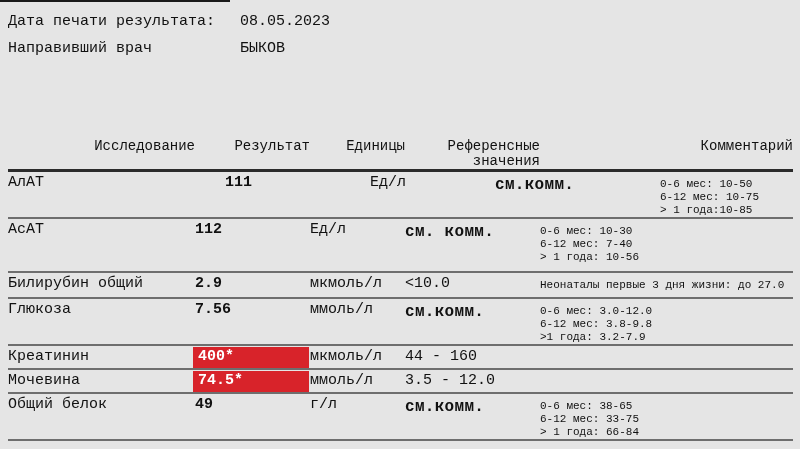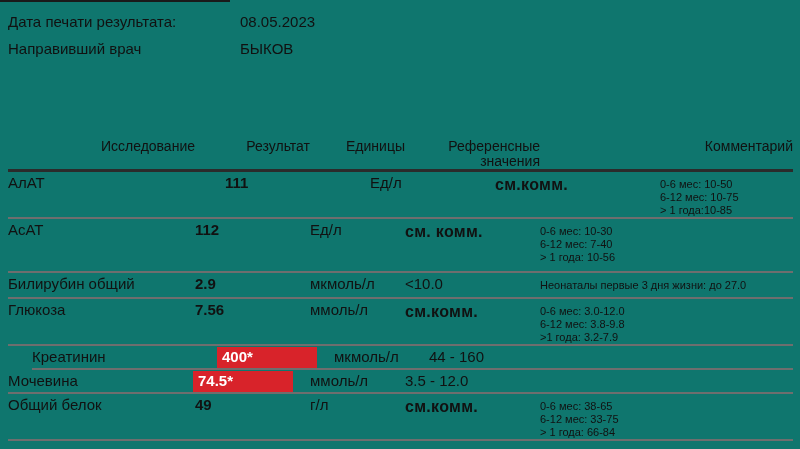--- a/index.html
+++ b/index.html
@@ -1,21 +1,21 @@
 <!DOCTYPE html>
 <html style="--flag-bg: #d8232a; --flag-text: #ffffff;"><head>
 <meta charset="utf-8">
 <style>
   * { margin:0; padding:0; box-sizing:border-box; }
   html,body { background:#ffffff; }
   .doc {
     position:relative;
     width:800px; height:449px;
-    background:#0f766e;
-    font-family:Liberation Sans, sans-serif;
+    background:#e5e5e5;
+    font-family:Liberation Mono, monospace;
     color:#111111;
     overflow:hidden;
   }
   .top-partial-line {
     width:230px; height:2px; background:#1a1a1a;
   }
   .info-block { margin-top:6px; padding-left:8px; }
   .info-row {
     display:grid; grid-template-columns:232px auto;
     font-size:15px; line-height:27px;
@@ -35,28 +35,28 @@
   .thead .col-h { padding-top:1px; }
   .t-row {
     display:grid;
     grid-template-columns:187px 115px 95px 135px auto;
     border-bottom:2px solid #6e6e6e;
   }
   .t-row:nth-child(1){ min-height:40px;gap:30px; }
   .t-row:nth-child(2){ min-height:54px; }
   .t-row:nth-child(3){ min-height:26px; }
   .t-row:nth-child(4){ min-height:46px; }
-  .t-row:nth-child(5){ min-height:23px;margin-left:24px; }
+  .t-row:nth-child(5){ min-height:23px; }
   .t-row:nth-child(6){ min-height:23px; }
   .t-row:nth-child(7){ min-height:38px; }
   .cell { padding-top:2px; }
   .name-cell   { font-size:15px; line-height:18px; }
   .result-cell { font-size:15px; font-weight:bold; line-height:18px; }
   .result-cell .flagged {
-    display:inline-block; width:100px;
+    display:inline-block; width:116px;
     background:var(--flag-bg,#d8232a); color:var(--flag-text,#ffffff);
     padding:0px 12px 2px 5px; margin-left:-2px; margin-top:-1px;
     line-height:19px;
   }
   .units-cell { font-size:15px; line-height:18px; }
   .ref-cell   { line-height:18px; }
   .ref-cell.ref-see   { font-size:16px; font-weight:bold; padding-top:4px; letter-spacing:0.3px; }
   .ref-cell.ref-range { font-size:15px; }
   .comment-cell { padding-top:6px; }
   .comment-line { font-size:11px; line-height:13px; }

